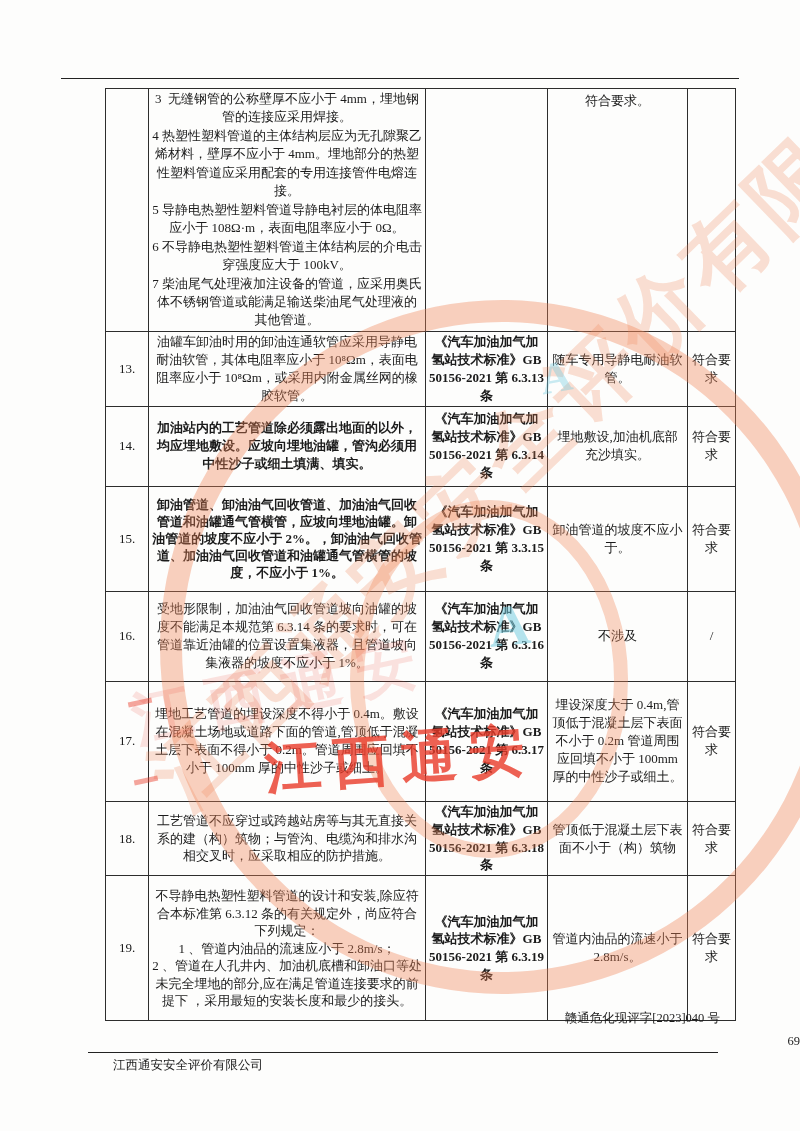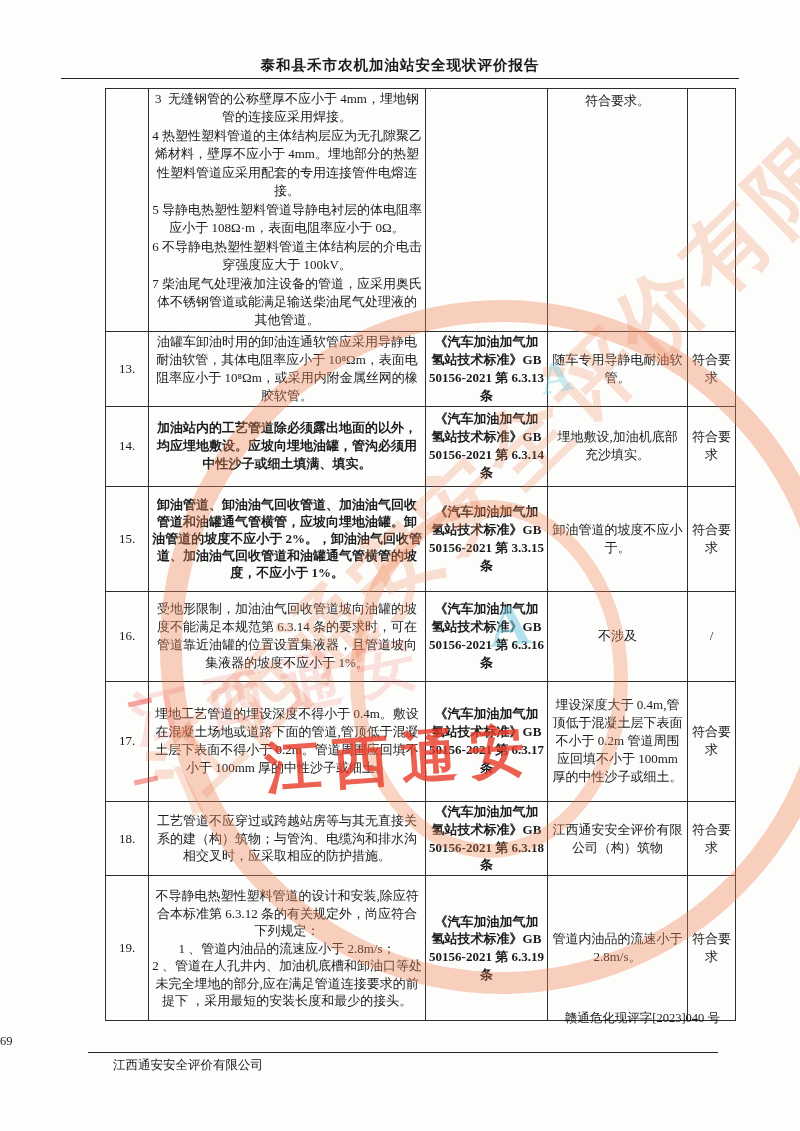--- a/index.html
+++ b/index.html
@@ -39,21 +39,21 @@
   tr.r3 { height:105px; }
   tr.r3 td.col-content { line-height:1.32;font-weight:bold; }
   tr.r4 { height:90px; }
   tr.r5 { height:120px; }
   tr.r6 { height:70px; }
   tr.r7 { height:145px; }
   tr.r7 td.col-content { line-height:1.34; }
   .bold { font-weight:bold; }
   .vtop { vertical-align:top !important; padding-top:3px !important; }
   
-  .page-number { position:absolute; top:1034px; left:0; width:100%; text-align:left; font-size:12.5px; }
+  .page-number { position:absolute; top:1034px; left:0; width:100%; text-align:right; font-size:12.5px; }
   .footer-rule { position:absolute; top:1052px; left:88px; width:630px; border-top:1.2px solid #222; }
   .footer-left { position:absolute; top:1057px; left:113px; font-size:12.5px; }
   .footer-right { position:absolute; top:1010px; right:80px; font-size:12.5px; }
   
   .wm { position:absolute; pointer-events:none; }
   .wm-ring-outer {
     left:160px; top:300px; width:640px; height:650px;
     border:22px solid rgba(240,132,86,0.38); border-radius:50%;
   }
   .wm-ring-inner {
@@ -79,21 +79,20 @@
   .wm-blue-a2 { left:540px; top:352px; font-size:44px; font-weight:bold;
     color:rgba(120,205,224,0.40); transform:rotate(-10deg); }
   .wm-dash1 { left:128px; top:700px; width:24px; height:5px; background:rgba(233,58,40,0.45); transform:rotate(-12deg); }
   .wm-dash2 { left:134px; top:778px; width:24px; height:5px; background:rgba(233,58,40,0.45); transform:rotate(-12deg); }
 </style>
 </head>
 <body>
 
 <div class="page">
 
-  <div class="doc-title">泰和县禾市农机加油站安全现状评价报告</div>
   <div class="header-rule"></div>
 
   <table class="compliance">
     <colgroup>
       <col style="width:43px">
         <col style="width:277px">
         <col style="width:122px">
         <col style="width:140px">
         <col style="width:48px">
     </colgroup>
@@ -141,21 +140,21 @@
         <td class="col-no">17.</td>
         <td class="col-content">埋地工艺管道的埋设深度不得小于 0.4m。敷设在混凝土场地或道路下面的管道,管顶低于混凝土层下表面不得小于 0.2m。管道周围应回填不小于 100mm 厚的中性沙子或细土。</td>
         <td class="col-standard">《汽车加油加气加氢站技术标准》GB 50156-2021 第 6.3.17 条</td>
         <td class="col-actual">埋设深度大于 0.4m,管顶低于混凝土层下表面不小于 0.2m 管道周围应回填不小于 100mm 厚的中性沙子或细土。</td>
         <td class="col-conclusion">符合要求</td>
       </tr>
       <tr class="r6">
         <td class="col-no">18.</td>
         <td class="col-content">工艺管道不应穿过或跨越站房等与其无直接关系的建（构）筑物；与管沟、电缆沟和排水沟相交叉时，应采取相应的防护措施。</td>
         <td class="col-standard">《汽车加油加气加氢站技术标准》GB 50156-2021 第 6.3.18 条</td>
-        <td class="col-actual">江西通安安全评价有限公司（构）筑物</td>
+        <td class="col-actual">管顶低于混凝土层下表面不小于（构）筑物</td>
         <td class="col-conclusion">符合要求</td>
       </tr>
       <tr class="r7">
         <td class="col-no">19.</td>
         <td class="col-content">不导静电热塑性塑料管道的设计和安装,除应符合本标准第 6.3.12 条的有关规定外，尚应符合下列规定：
 1 、管道内油品的流速应小于 2.8m/s；
 2 、管道在人孔井内、加油机底槽和卸油口等处未完全埋地的部分,应在满足管道连接要求的前提下 ，采用最短的安装长度和最少的接头。</td>
         <td class="col-standard">《汽车加油加气加氢站技术标准》GB 50156-2021 第 6.3.19 条</td>
         <td class="col-actual">管道内油品的流速小于 2.8m/s。</td>
         <td class="col-conclusion">符合要求</td>

